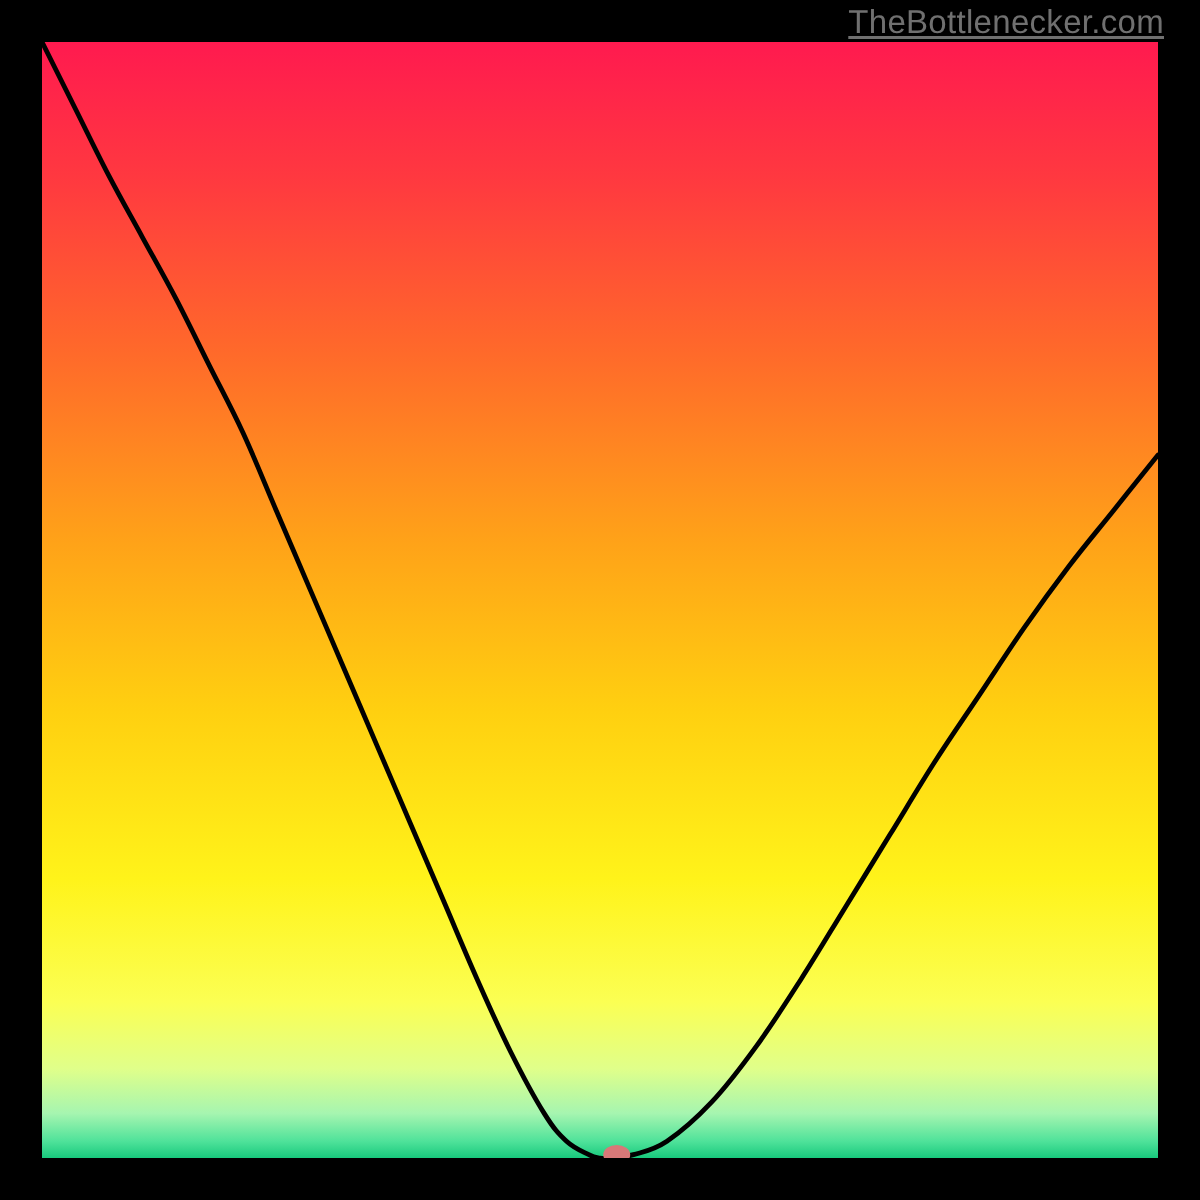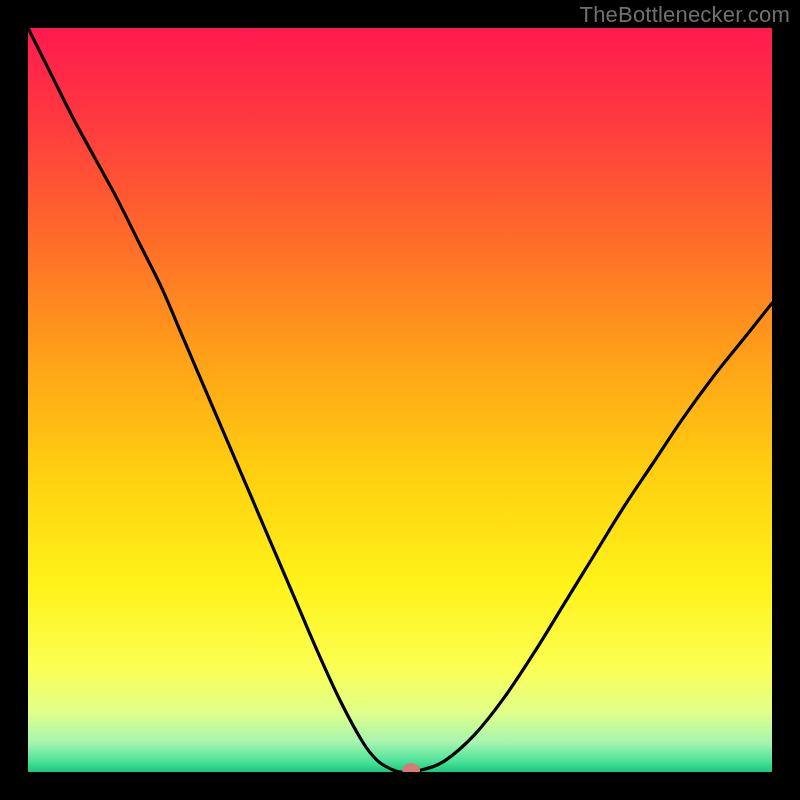--- a/index.html
+++ b/index.html
@@ -13,26 +13,27 @@
   }
   .frame {
     position: relative;
     width: 800px;
     height: 800px;
     background: #000;
   }
   .watermark {
     position: absolute;
     top: 2px;
-    right: 10px;
+    right: 24px;
     color: #707070;
     font-size: 22px;
     font-weight: 500;
     letter-spacing: 0.2px;
     z-index: 5;
+    text-decoration: underline;
   }
   svg.plot {
     position: absolute;
     left: 28px;
     top: 28px;
     width: 744px;
     height: 744px;
     display: block;
   }
 </style>

